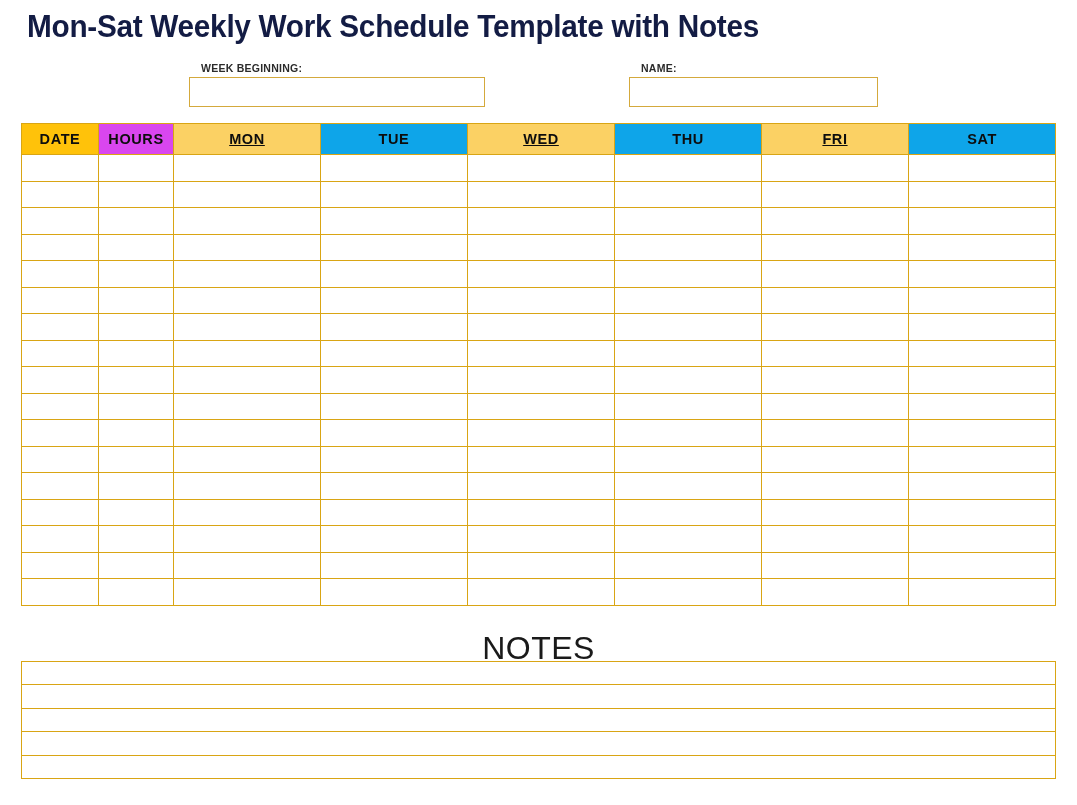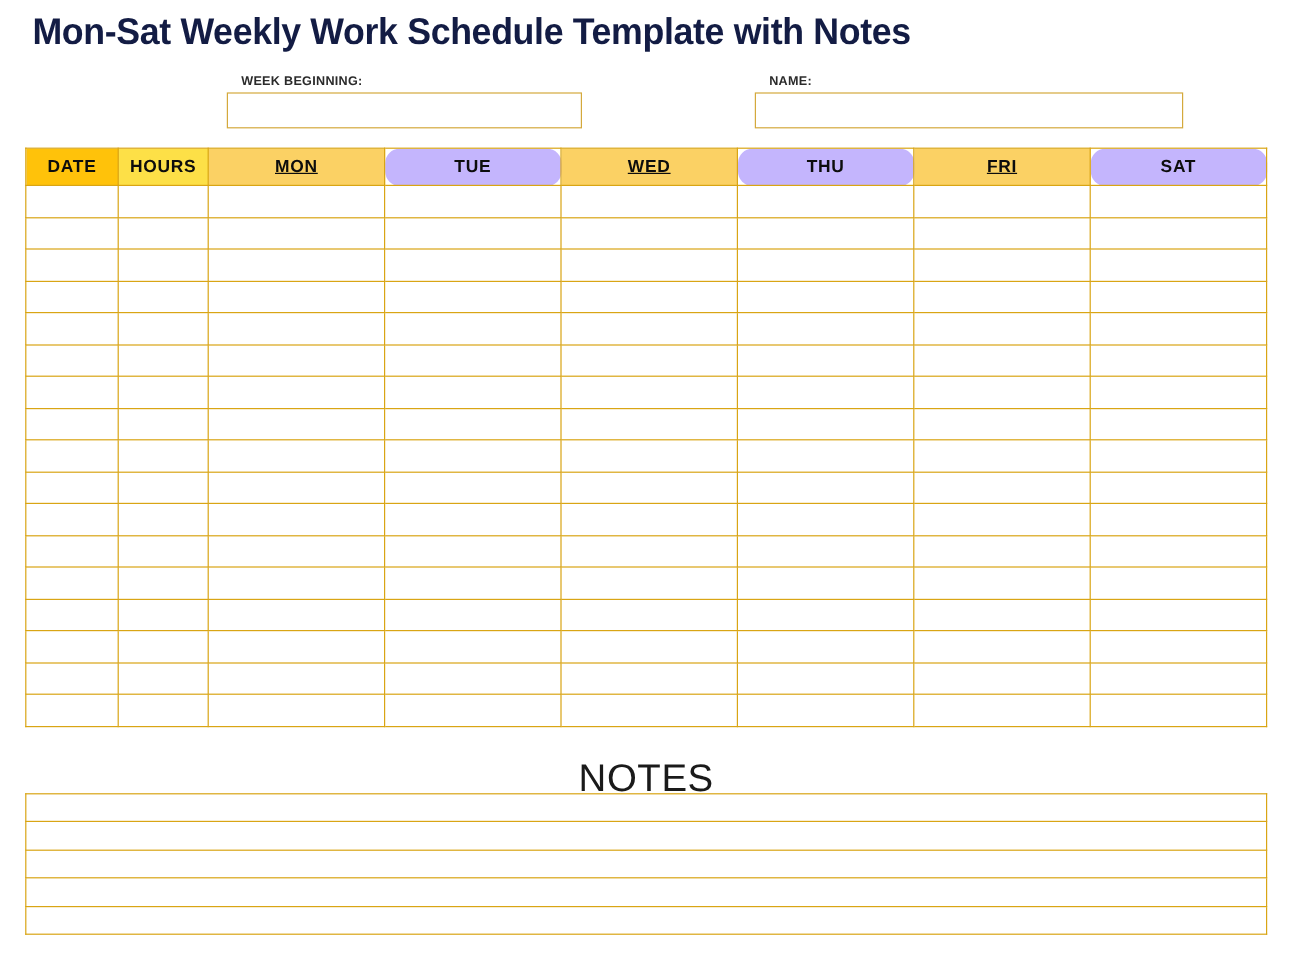--- a/index.html
+++ b/index.html
@@ -58,21 +58,21 @@
     height: 30px;
     width: 100%;
     display: block;
     font-family: "Liberation Sans", sans-serif;
     font-size: 13px;
     color: #1a1a1a;
     padding: 0 6px;
     outline: none;
   }
   #field-week { left: 173px; top: 0; width: 296px; }
-  #field-name { left: 613px; top: 0; width: 357px; }
+  #field-name { left: 613px; top: 0; width: 249px; }
 
   
   .schedule-table {
     position: absolute;
     left: 21px;
     top: 123px;
     width: 1035px;
     border-collapse: collapse;
     table-layout: fixed;
   }
@@ -93,23 +93,23 @@
   }
   .schedule-table td {
     height: 25.5px;
     background: #ffffff;
   }
   col.c-date  { width: 77px; }
   col.c-hours { width: 75px; }
   col.c-day   { width: 147px; }
 
   th.h-date  { background: #ffc20a; }
-  th.h-hours { background: #fde047; }
+  th.h-hours { background: #d946ef; }
   th.h-dark  { background: #fbd164; text-decoration: underline; }
-  th.h-light { background: #c4b5fd; border-radius: 12px; }
+  th.h-light { background: #0ea5e9; }
 
   
   .notes-title {
     position: absolute;
     left: 0;
     top: 630px;
     width: 1077px;
     text-align: center;
     font-size: 32px;
     font-weight: normal;

